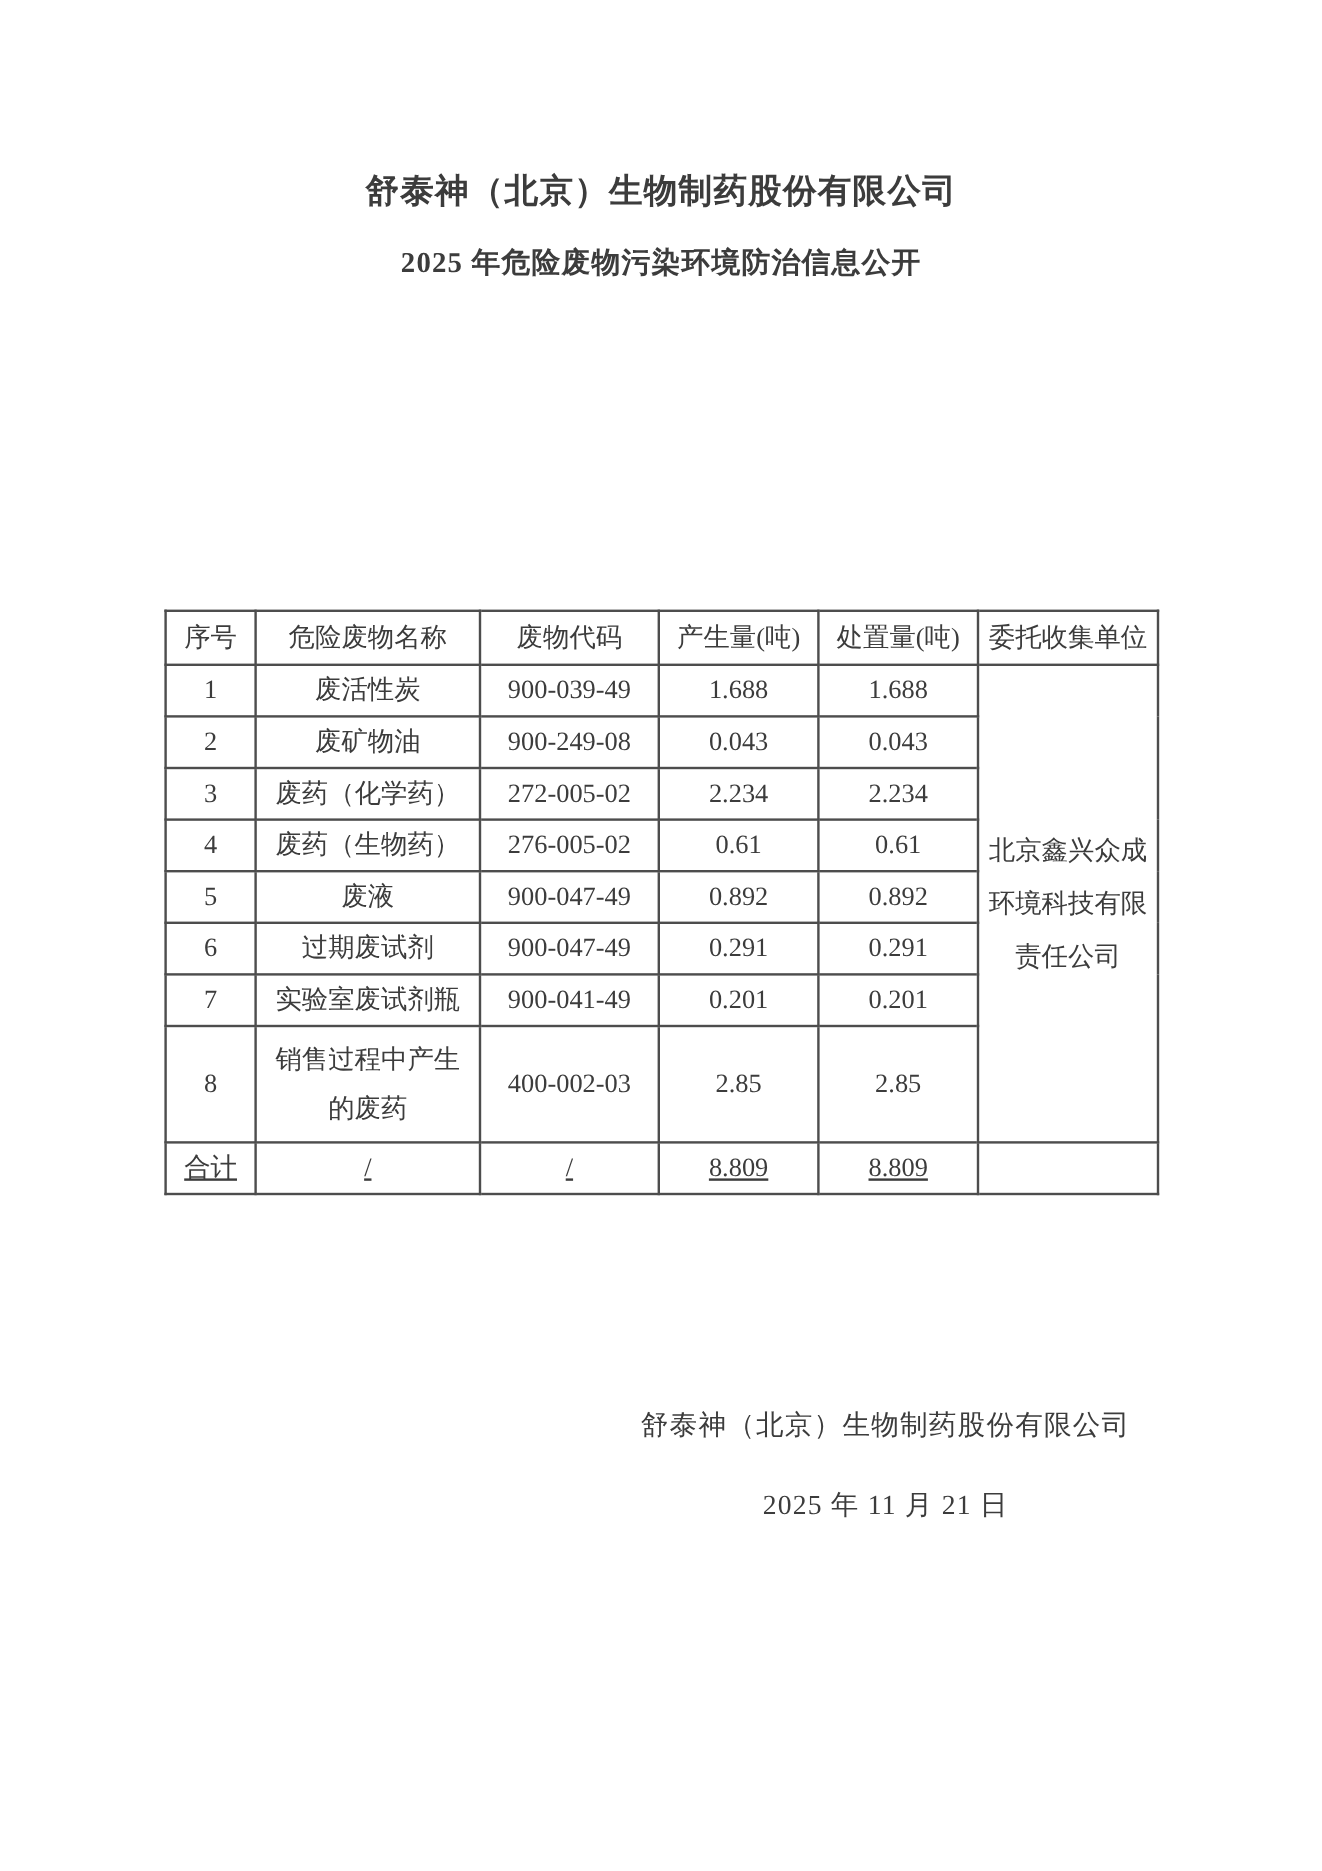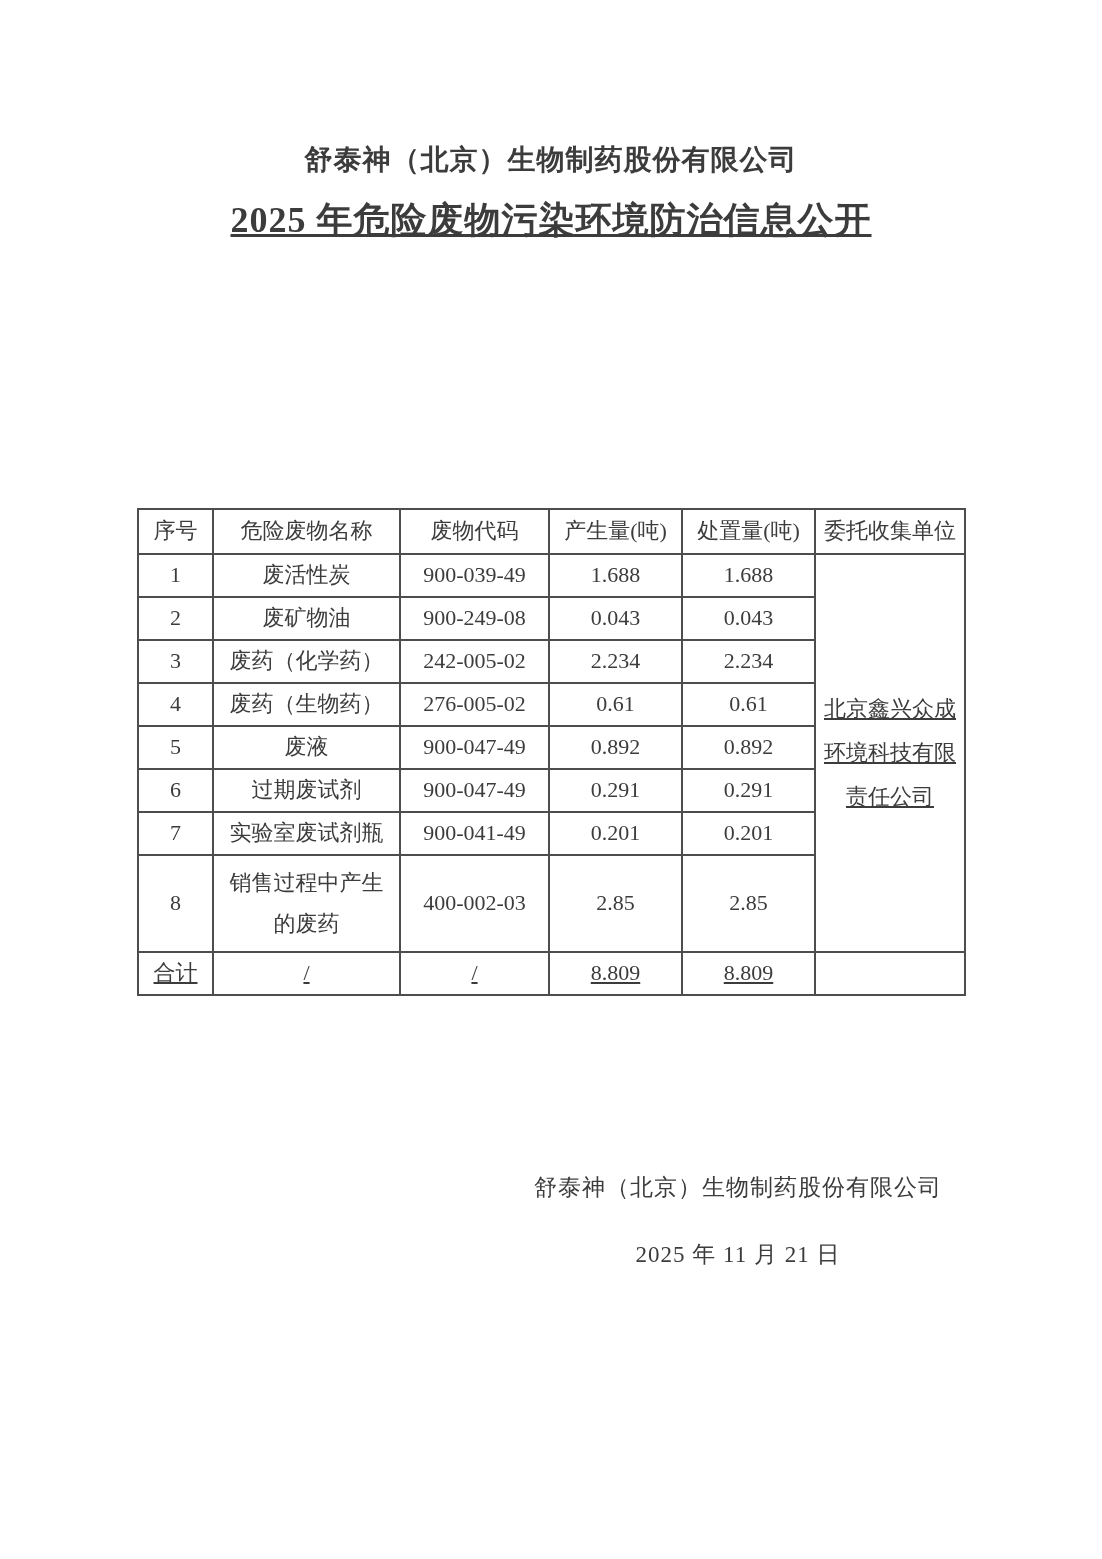--- a/index.html
+++ b/index.html
@@ -26,25 +26,24 @@
     line-height: 38px;
     font-weight: bold;
     letter-spacing: 1px;
   }
   .doc-subtitle {
     position: absolute;
     top: 201px;
     left: 0;
     width: 100%;
     text-align: center;
-    font-size: 36px;
+    font-size: 24px;
     line-height: 38px;
     font-weight: bold;
     letter-spacing: 1px;
-    text-decoration: underline;
   }
   .intro-paragraph {
     position: absolute;
     top: 282px;
     left: 170px;
     width: 776px;
     font-size: 26px;
     line-height: 57px;
     text-align: justify;
     text-justify: inter-ideograph;
@@ -70,21 +69,20 @@
     overflow: hidden;
     margin-left: 44px;
   }
   tr.hdr-row    { height: 45px; }
   tr.data-row   { height: 43px; }
   tr.tall-row   { height: 97px; }
   tr.total-row  { height: 42px; text-decoration: underline; }
   td.collector-cell {
     line-height: 44px;
     padding: 0 8px;
-    text-decoration: underline;
   }
   .footer-block {
     position: absolute;
     top: 1172px;
     right: 160px;
     text-align: center;
     font-size: 23px;
     line-height: 32px;
     letter-spacing: 1px;
   }
@@ -133,21 +131,21 @@
         <td>2</td>
         <td>废矿物油</td>
         <td>900-249-08</td>
         <td>0.043</td>
         <td>0.043</td>
       </tr>
 
       <tr class="data-row">
         <td>3</td>
         <td>废药（化学药）</td>
-        <td>242-005-02</td>
+        <td>272-005-02</td>
         <td>2.234</td>
         <td>2.234</td>
       </tr>
 
       <tr class="data-row">
         <td>4</td>
         <td>废药（生物药）</td>
         <td>276-005-02</td>
         <td>0.61</td>
         <td>0.61</td>

